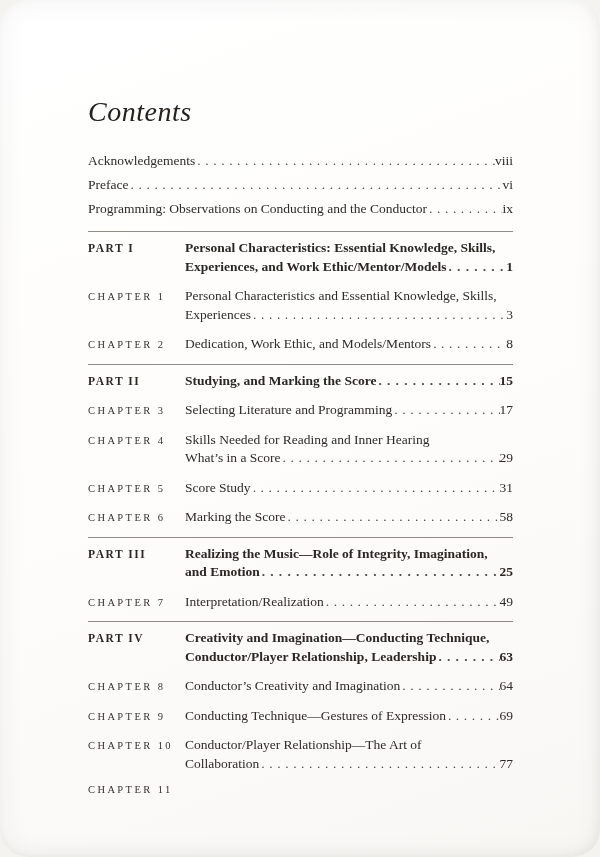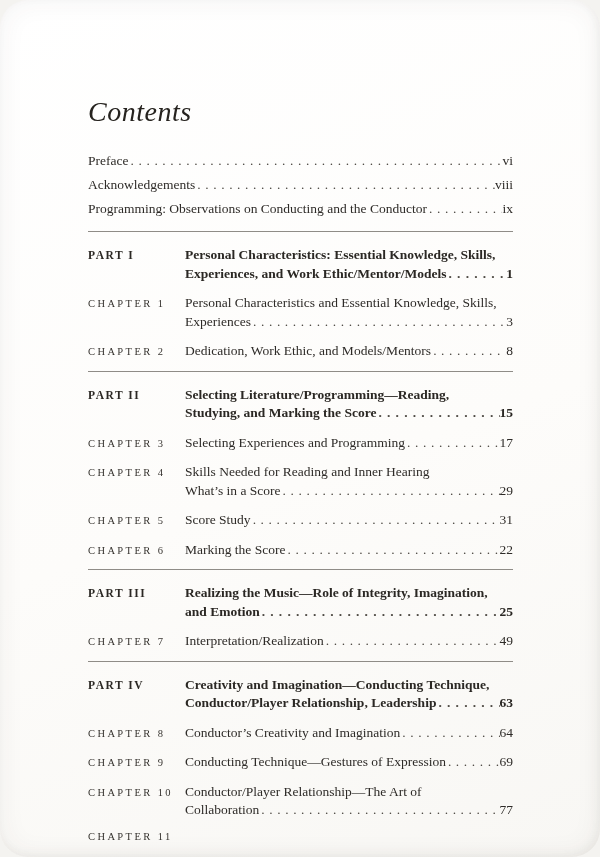--- a/index.html
+++ b/index.html
@@ -41,21 +41,21 @@
   .rule {
     height: 1px;
     background: #8f8c87;
     margin: 10px 0 0 0;
   }
   .entry {
     display: flex;
     align-items: baseline;
     margin-top: 11px;
   }
-  .entry.part { margin-top: 14px; }
+  .entry.part { margin-top: 7px; }
   .label {
     width: 97px;
     flex-shrink: 0;
     font-size: 10.5px;
     letter-spacing: 2.4px;
     color: #36332f;
     white-space: nowrap;
   }
   .entry.part .label {
     font-weight: bold;
@@ -94,29 +94,29 @@
   .pageno { white-space: nowrap; }
 </style>
 </head>
 <body>
 
 <div class="page">
   <h1 class="page-title">Contents</h1>
 
   <div class="front-matter">
   <div class="front-row">
+    <span class="line-text">Acknowledgements</span>
+    <span class="leader"></span>
+    <span class="pageno">viii</span>
+  </div>
+
+  <div class="front-row">
     <span class="line-text">Preface</span>
     <span class="leader"></span>
     <span class="pageno">vi</span>
-  </div>
-
-  <div class="front-row">
-    <span class="line-text">Acknowledgements</span>
-    <span class="leader"></span>
-    <span class="pageno">viii</span>
   </div>
 
   <div class="front-row">
     <span class="line-text">Programming: Observations on Conducting and the Conductor</span>
     <span class="leader"></span>
     <span class="pageno">ix</span>
   </div>
 </div>
 
   <div class="toc">
@@ -152,34 +152,33 @@
             <span class="line-text">Dedication, Work Ethic, and Models/Mentors</span>
             <span class="leader"></span>
             <span class="pageno">8</span>
           </div>
         </div>
   </div>
 <div class="rule"></div>
   <div class="entry part">
     <span class="label">PART II</span>
     <div class="content">
-          <div class="line">Selecting Literature/Programming—Reading,</div>
           <div class="lastline">
             <span class="line-text">Studying, and Marking the Score</span>
             <span class="leader"></span>
             <span class="pageno">15</span>
           </div>
         </div>
   </div>
 
   <div class="entry chapter">
     <span class="label">CHAPTER 3</span>
     <div class="content">
           <div class="lastline">
-            <span class="line-text">Selecting Experiences and Programming</span>
+            <span class="line-text">Selecting Literature and Programming</span>
             <span class="leader"></span>
             <span class="pageno">17</span>
           </div>
         </div>
   </div>
 
   <div class="entry chapter">
     <span class="label">CHAPTER 4</span>
     <div class="content">
           <div class="line">Skills Needed for Reading and Inner Hearing</div>
@@ -201,21 +200,21 @@
           </div>
         </div>
   </div>
 
   <div class="entry chapter">
     <span class="label">CHAPTER 6</span>
     <div class="content">
           <div class="lastline">
             <span class="line-text">Marking the Score</span>
             <span class="leader"></span>
-            <span class="pageno">22</span>
+            <span class="pageno">58</span>
           </div>
         </div>
   </div>
 <div class="rule"></div>
   <div class="entry part">
     <span class="label">PART III</span>
     <div class="content">
           <div class="line">Realizing the Music—Role of Integrity, Imagination,</div>
           <div class="lastline">
             <span class="line-text">and Emotion</span>

